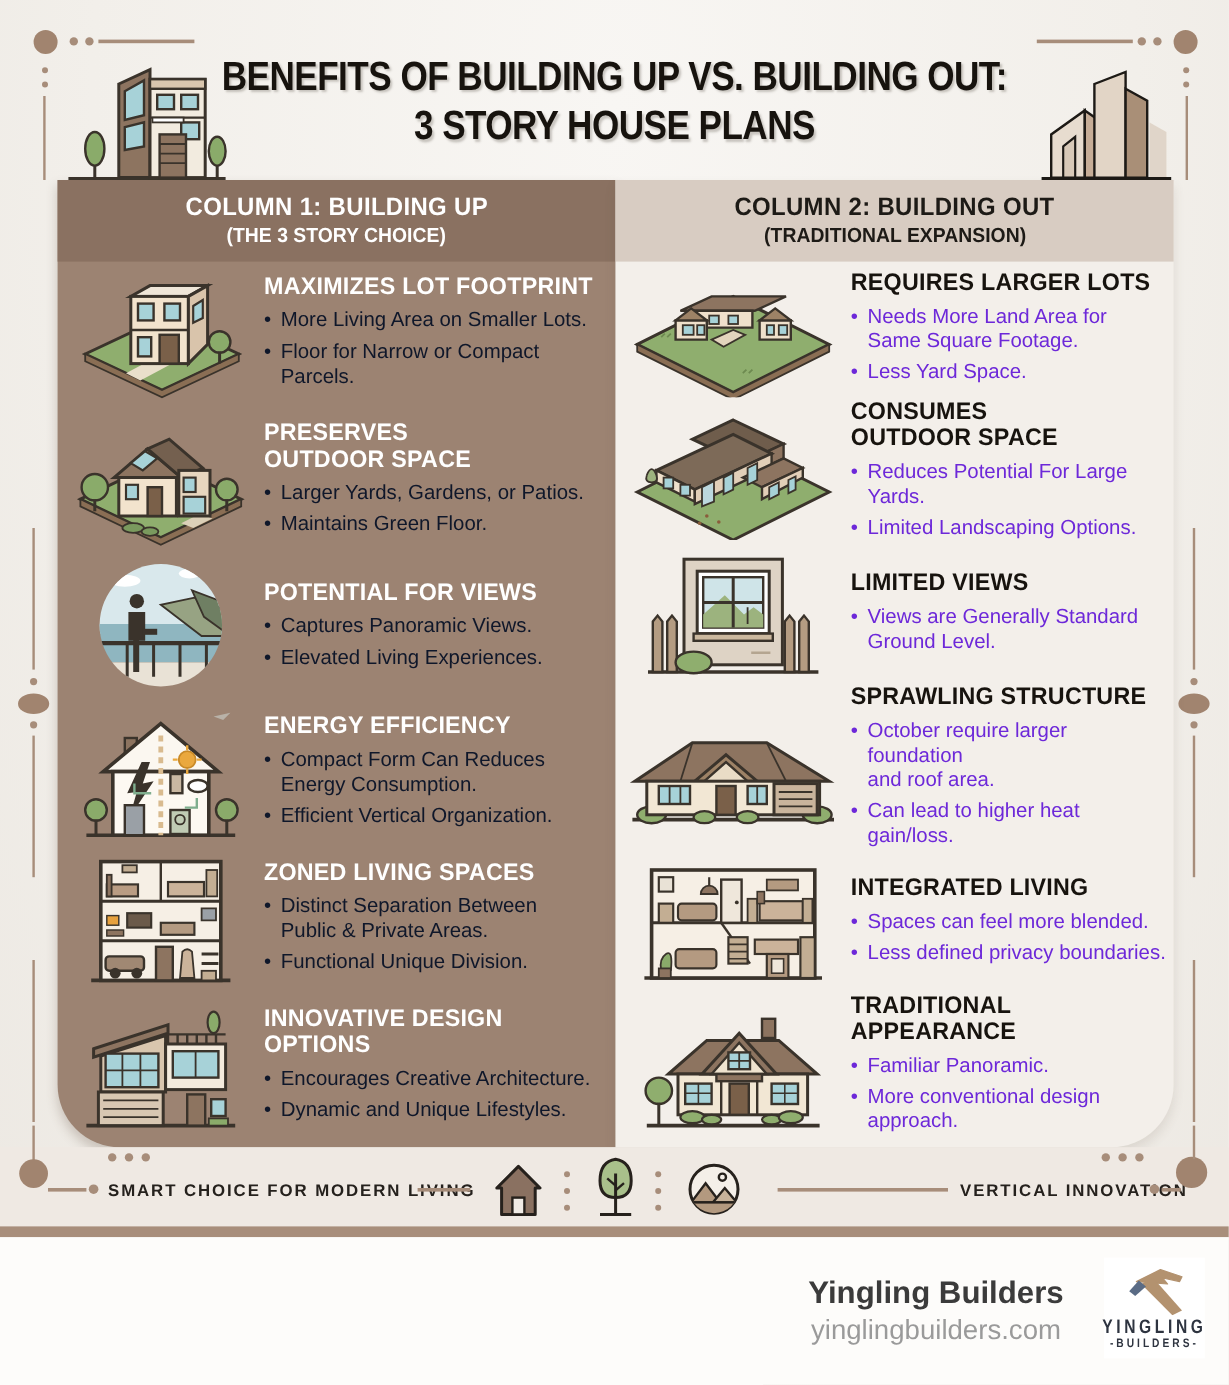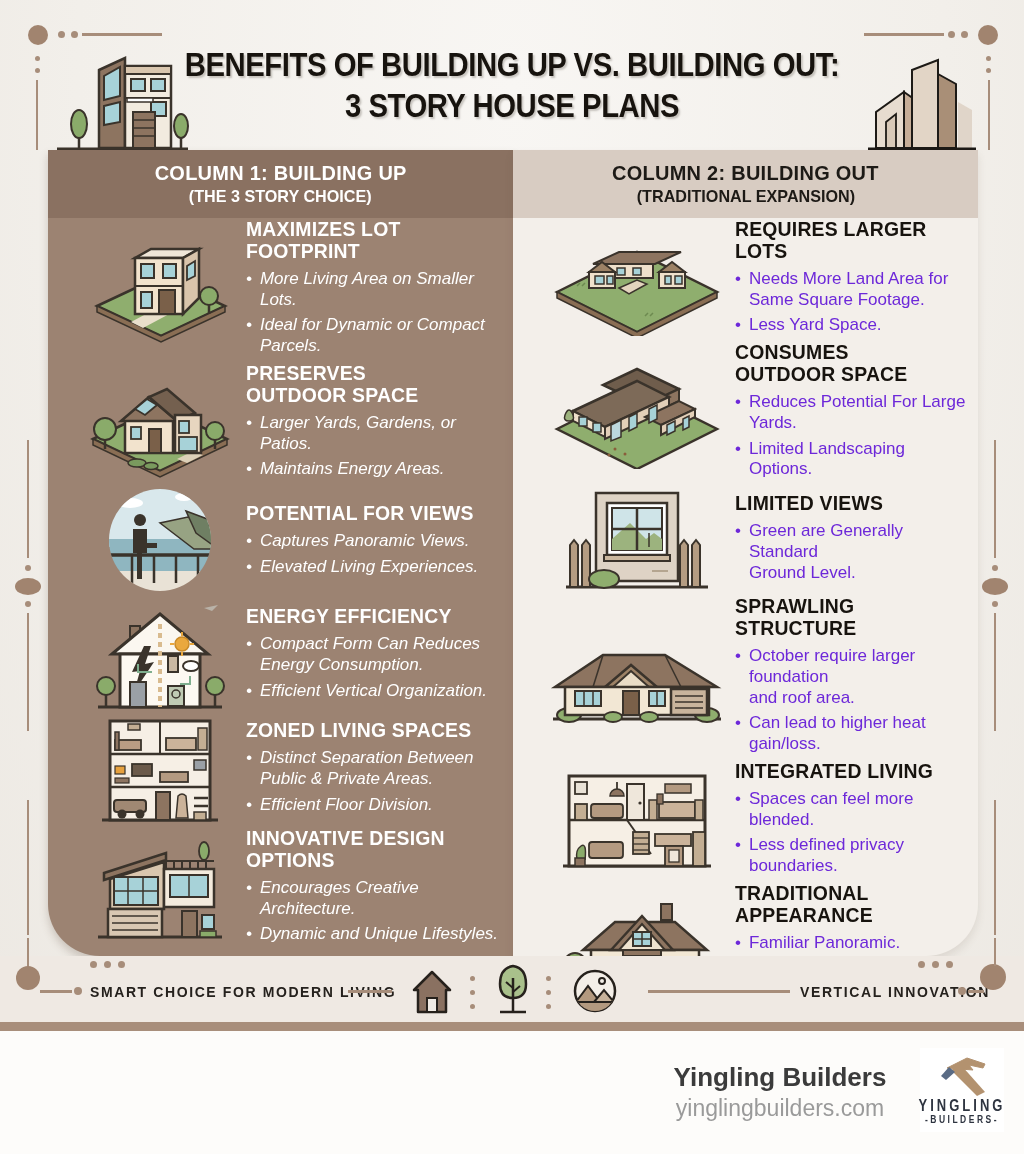--- a/index.html
+++ b/index.html
@@ -23,33 +23,33 @@
   .oval{border-radius:50%;background:#a1846f;}
   
   .panel{position:absolute;top:150px;width:465px;height:806px;}
   .panel.c1{left:48px;background:#9c8372;border-radius:0 0 0 52px;box-shadow:0 5px 9px rgba(90,70,55,.25);}
   .panel.c2{left:513px;background:#f3efea;border-radius:0 0 52px 0;box-shadow:0 5px 9px rgba(90,70,55,.12);}
   .panel-header{height:68px;display:flex;flex-direction:column;align-items:center;justify-content:center;}
   .c1 .panel-header{background:#8a7161;color:#ffffff;}
   .c2 .panel-header{background:#d8ccc2;color:#1d1a16;}
   .ph-main{font-weight:800;font-size:21px;letter-spacing:.3px;transform:scaleX(.95);}
   .ph-sub{font-weight:700;font-size:17px;margin-top:2px;transform:scaleX(.95);}
-  .rows{position:absolute;left:0;right:0;top:68px;bottom:6px;display:flex;flex-direction:column;margin-left:26px;}
+  .rows{position:absolute;left:0;right:0;top:68px;bottom:6px;display:flex;flex-direction:column;}
   .row{flex:1;display:flex;align-items:center;}
   .icon-box{display:flex;align-items:center;justify-content:center;flex:0 0 auto;}
   .c1 .icon-box{width:172px;}
   .c2 .icon-box{width:196px;}
   .row-text{flex:1;padding-right:6px;}
   .row-title{font-weight:800;font-size:20px;line-height:1.1;letter-spacing:.2px;margin-bottom:7px;white-space:pre-line;transform:scaleX(.97);transform-origin:0 50%;}
   .c1 .row-title{color:#ffffff;}
   .c2 .row-title{color:#17130e;}
   .bullets{list-style:none;margin:0;padding:0;}
   .bullets li{display:flex;gap:8px;font-size:17px;line-height:1.22;margin-bottom:5px;white-space:pre-line;}
   .bullets li::before{content:"\2022";font-size:17px;line-height:1.22;}
-  .c1 .bullets li{color:#ffffff;font-style:italic;}
+  .c1 .bullets li{color:#0f172a;}
   .c2 .bullets li{color:#6d28d9;}
   
   .footer-band{position:absolute;left:0;top:956px;width:1024px;height:66px;background:#efe9e3;}
   .tagline{position:absolute;font-size:14px;font-weight:600;letter-spacing:1.6px;color:#25211d;white-space:nowrap;}
   .bottom-bar{position:absolute;left:0;top:1022px;width:1024px;height:9px;background:#a88e7b;}
   .bottom-area{position:absolute;left:0;top:1031px;width:1024px;height:123px;background:#fdfcfa;}
   .brand-text{position:absolute;left:640px;top:1062px;width:280px;text-align:center;}
   .brand-name{font-weight:800;font-size:26px;color:#3b3b3b;}
   .brand-site{font-size:23px;color:#9a9a9a;margin-top:2px;}
   .logo-box{position:absolute;left:920px;top:1048px;width:84px;height:84px;background:#ffffff;display:flex;flex-direction:column;align-items:center;justify-content:center;}
@@ -157,21 +157,21 @@
           <rect x="72" y="56" width="16" height="24" fill="#7a6049" stroke="#3a332b" stroke-width="2"></rect>
           <polygon points="100,32 108,27 108,42 100,46" fill="#a7d2d8" stroke="#3a332b" stroke-width="1.8"></polygon>
           <circle cx="122" cy="62" r="9" fill="#8aab6a" stroke="#3a332b" stroke-width="2"></circle>
           <line x1="122" y1="70" x2="122" y2="80" stroke="#3a332b" stroke-width="2.5"></line>
         </svg>
       </div>
       <div class="row-text">
         <div class="row-title">MAXIMIZES LOT FOOTPRINT</div>
         <ul class="bullets">
           <li>More Living Area on Smaller Lots.</li>
-          <li>Ideal for Dynamic or Compact Parcels.</li>
+          <li>Floor for Narrow or Compact Parcels.</li>
         </ul>
       </div>
     </div>
 
     <div class="row">
       <div class="icon-box">
         <svg width="150" height="114" viewBox="0 0 150 114">
           <polygon points="8,72 75,40 142,72 75,104" fill="#8fae6e" stroke="#3a332b" stroke-width="2.5"></polygon>
           <polygon points="8,72 75,104 142,72 142,78 75,110 8,78" fill="#8a6e54" stroke="#3a332b" stroke-width="1.5"></polygon>
           <polygon points="92,92 108,84 118,88 102,96" fill="#dcd0b8"></polygon>
@@ -190,21 +190,21 @@
           <line x1="130" y1="72" x2="130" y2="82" stroke="#3a332b" stroke-width="2.5"></line>
           <ellipse cx="52" cy="96" rx="9" ry="4" fill="#7a9a5e" stroke="#3a332b" stroke-width="1.5"></ellipse>
           <ellipse cx="66" cy="99" rx="7" ry="3.5" fill="#7a9a5e" stroke="#3a332b" stroke-width="1.5"></ellipse>
         </svg>
       </div>
       <div class="row-text">
         <div class="row-title">PRESERVES
 OUTDOOR SPACE</div>
         <ul class="bullets">
           <li>Larger Yards, Gardens, or Patios.</li>
-          <li>Maintains Energy Areas.</li>
+          <li>Maintains Green Floor.</li>
         </ul>
       </div>
     </div>
 
     <div class="row">
       <div class="icon-box">
         <svg width="116" height="110" viewBox="0 0 116 110">
           <defs>
               <clipPath id="viewclip">
                 <circle cx="58" cy="53" r="51"></circle>
@@ -305,21 +305,21 @@
           <line x1="96" y1="82" x2="110" y2="82" stroke="#3a332b" stroke-width="2.5"></line>
           <line x1="96" y1="90" x2="110" y2="90" stroke="#3a332b" stroke-width="2.5"></line>
           <rect x="96" y="96" width="12" height="8" fill="#c3ae93" stroke="#3a332b" stroke-width="1.5"></rect>
         </svg>
       </div>
       <div class="row-text">
         <div class="row-title">ZONED LIVING SPACES</div>
         <ul class="bullets">
           <li>Distinct Separation Between
 Public &amp; Private Areas.</li>
-          <li>Efficient Floor Division.</li>
+          <li>Functional Unique Division.</li>
         </ul>
       </div>
     </div>
 
     <div class="row">
       <div class="icon-box">
         <svg width="132" height="106" viewBox="0 0 132 106">
           <line x1="4" y1="102" x2="128" y2="102" stroke="#3a332b" stroke-width="3"></line>
           <polygon points="10,38 72,18 72,25 10,45" fill="#8d7460" stroke="#3a332b" stroke-width="2.5"></polygon>
           <polygon points="16,44 70,27 70,74 16,74" fill="#d9c6ae" stroke="#3a332b" stroke-width="2.5"></polygon>
@@ -455,21 +455,21 @@
             <path d="M118 60 l4 -5 l4 5 v42 h-8 z" fill="#b49c82"></path>
             <path d="M130 60 l4 -5 l4 5 v42 h-8 z" fill="#b49c82"></path>
           </g>
           <ellipse cx="42" cy="94" rx="15" ry="9" fill="#8fae6e" stroke="#3a332b" stroke-width="2"></ellipse>
           <line x1="90" y1="86" x2="106" y2="86" stroke="#b4a590" stroke-width="2"></line>
         </svg>
       </div>
       <div class="row-text">
         <div class="row-title">LIMITED VIEWS</div>
         <ul class="bullets">
-          <li>Green are Generally Standard
+          <li>Views are Generally Standard
 Ground Level.</li>
         </ul>
       </div>
     </div>
 
     <div class="row">
       <div class="icon-box">
         <svg width="176" height="100" viewBox="0 0 176 100">
           <line x1="4" y1="92" x2="172" y2="92" stroke="#3a332b" stroke-width="3"></line>
           <ellipse cx="20" cy="88" rx="12" ry="7" fill="#8fae6e" stroke="#3a332b" stroke-width="2"></ellipse>

